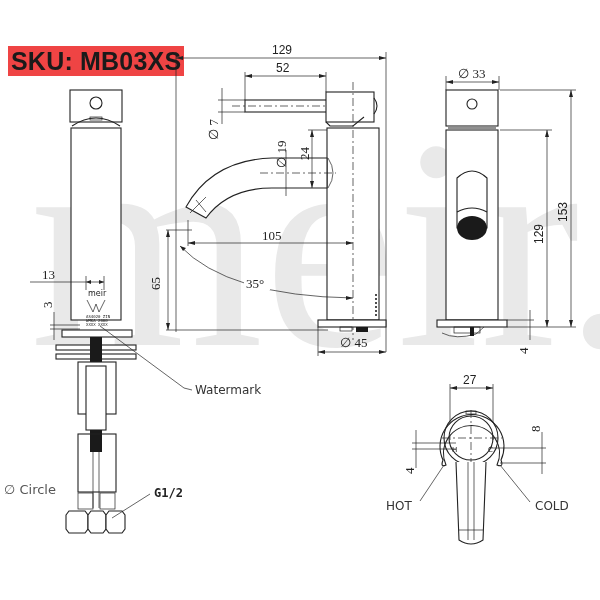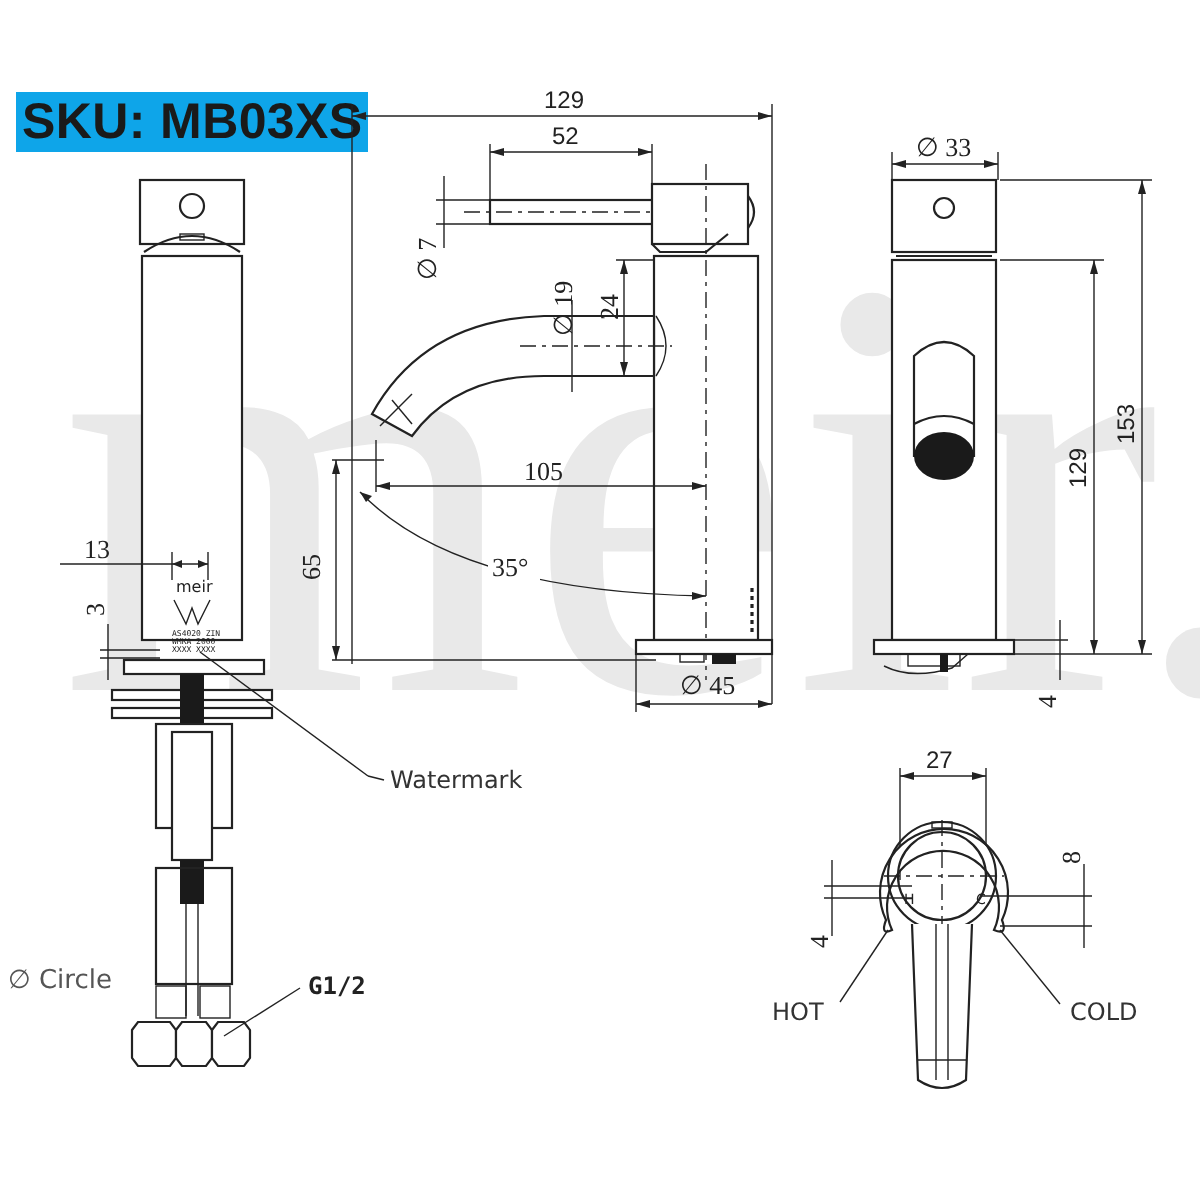--- a/index.html
+++ b/index.html
@@ -1,17 +1,17 @@
 <!DOCTYPE html>
 <html><head>
 <meta charset="utf-8">
 <style>
   html,body{margin:0;padding:0;background:#ffffff;}
   body{width:600px;height:600px;position:relative;overflow:hidden;font-family:"Liberation Sans",sans-serif;}
-  #sku{position:absolute;left:8px;top:46px;font-family:"Liberation Sans",sans-serif;font-weight:bold;font-size:25px;color:#1a1a1a;background:#0ea5e9;padding:0 3px;line-height:30px;letter-spacing:0.2px;}
+  #sku{position:absolute;left:8px;top:46px;font-family:"Liberation Sans",sans-serif;font-weight:bold;font-size:25px;color:#1a1a1a;background:#ef4444;padding:0 3px;line-height:30px;letter-spacing:0.2px;}
   svg{position:absolute;left:0;top:0;}
   .ln{stroke:#222;stroke-width:1.1;fill:none;}
   .lw{stroke:#222;stroke-width:1.1;fill:#fff;}
   .thin{stroke:#222;stroke-width:0.7;fill:none;}
   .dash{stroke:#222;stroke-width:0.7;fill:none;stroke-dasharray:8 3 2 3;}
   .dim{font-family:"Liberation Sans",sans-serif;font-size:12px;fill:#222;}
   .dimS{font-family:"Liberation Serif",serif;font-size:13px;fill:#222;}
   .lbl{font-family:"DejaVu Sans",sans-serif;font-size:12px;fill:#333;}
   .wm{font-family:"Liberation Serif",serif;font-size:300px;fill:#e9e9e9;}
 </style>

